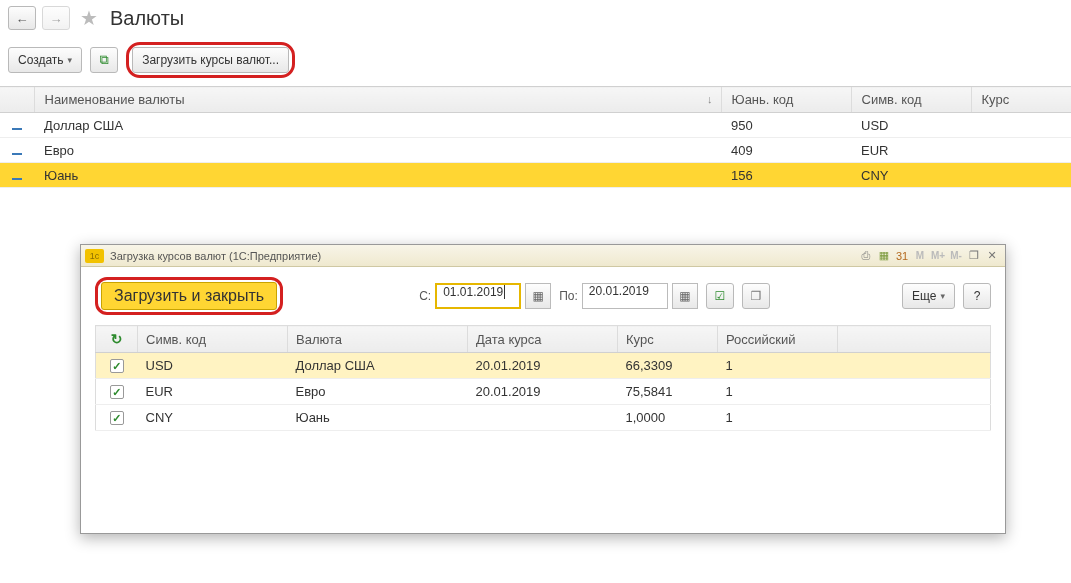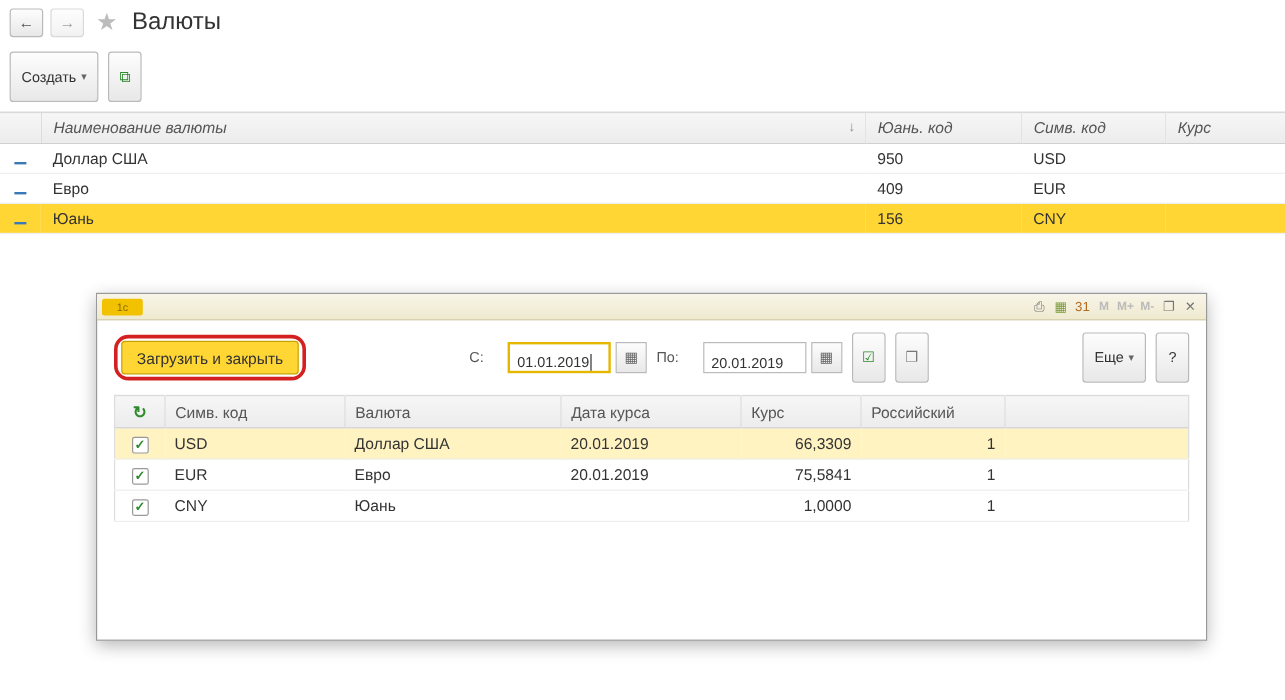--- a/index.html
+++ b/index.html
@@ -5,84 +5,89 @@
   * { box-sizing: border-box; margin: 0; padding: 0; }
   body { font-family: Arial, sans-serif; font-size: 13px; color: #333; background: #fff; width: 1071px; height: 583px; overflow: hidden; position: relative; }
   
   
   .nav-row { display: flex; align-items: center; gap: 6px; padding: 6px 8px; }
   .nav-btn { width: 28px; height: 24px; border: 1px solid #b9b9b9; background: linear-gradient(#fdfdfd,#e8e8e8); border-radius: 3px; display: flex; align-items: center; justify-content: center; color: #555; font-size: 13px; cursor: pointer; }
   .star-icon { color: #bcbcbc; font-size: 20px; margin: 0 4px; }
   .page-title { font-size: 20px; color: #333; margin-left: 2px; }
   
   .toolbar-row { display: flex; align-items: center; gap: 8px; padding: 6px 8px 8px; }
-  .btn { height: 42px; border: 1px solid #b9b9b9; background: linear-gradient(#fdfdfd,#e8e8e8); border-radius: 3px; display: inline-flex; align-items: center; padding: 0 9px; gap: 4px; cursor: pointer; color: #333; font-size: 12px; }
+  .btn { height: 26px; border: 1px solid #b9b9b9; background: linear-gradient(#fdfdfd,#e8e8e8); border-radius: 3px; display: inline-flex; align-items: center; padding: 0 9px; gap: 4px; cursor: pointer; color: #333; font-size: 12px; }
   .btn-icon { width: 28px; padding:0; justify-content:center; }
   .btn .caret { font-size: 9px; color: #666; }
   .ring { border: 3px solid #d42020; border-radius: 14px; padding: 2px 3px; display: inline-flex; }
   
   
   .grid { width: 100%; border-collapse: collapse; }
-  .grid thead th { background: linear-gradient(#f6f6f6,#ececec); border-top: 1px solid #d0d0d0; border-bottom: 1px solid #d0d0d0; text-align: left; font-weight: normal; color: #555; padding: 5px 10px; height: 26px; position: relative; font-style: italic; }
+  .grid thead th { background: linear-gradient(#f6f6f6,#ececec); border-top: 1px solid #d0d0d0; border-bottom: 1px solid #d0d0d0; text-align: left; font-weight: normal; color: #555; padding: 5px 10px; height: 26px; position: relative; }
   .grid thead th + th { border-left: 1px solid #dcdcdc; }
   .grid tbody td { padding: 4px 10px; height: 25px; border-bottom: 1px solid #eee; }
   .row-marker { width: 26px; text-align: center; }
   .row-marker span { display:inline-block; width:10px; height:2px; background:#3a79b8; }
   .grid tbody tr.selected td { background: #ffd633; }
   .sort-arrow { color:#888; font-size:11px; position:absolute; right:8px; top:6px; }
   
   
   .modal { position: absolute; left: 80px; top: 244px; width: 926px; height: 290px; border: 1px solid #999; background: #fff; box-shadow: 0 4px 14px rgba(0,0,0,0.3); }
   .modal-titlebar { height: 22px; background: linear-gradient(#f8f5e8,#efe9cf); border-bottom: 1px solid #cfc8a3; display: flex; align-items: center; padding: 0 4px; font-size: 11px; color: #555; }
-  .modal-titlebar .logo { width:34px; height:14px; background:#f2c200; border-radius:2px; margin-right:6px; display:flex;align-items:center;justify-content:center;font-size:9px;color:#8a6d00;font-weight:normal; }
+  .modal-titlebar .logo { width:19px; height:14px; background:#f2c200; border-radius:2px; margin-right:6px; display:flex;align-items:center;justify-content:center;font-size:9px;color:#8a6d00;font-weight:normal; }
   .modal-titlebar .spacer { flex: 1; }
   .tb-icon { width: 18px; height: 16px; display:flex; align-items:center; justify-content:center; color:#777; font-size:11px; cursor:pointer; }
   .tb-icon.cal { color:#7b9a3c; }
   .tb-icon.m { font-weight:bold; color:#bbb; font-size:10px; }
   
   .modal-body { padding: 10px 14px 6px; }
   .modal-heading { font-size: 17px; color:#333; margin-bottom: 10px; }
   .modal-toolbar { display: flex; align-items: center; gap: 8px; margin-bottom: 10px; }
-  .btn-primary { background:#ffd633; border:1px solid #c9a300; color:#333; height:28px; padding:0 12px; font-size:13px; }
+  .btn-primary { background:#ffd633; border:1px solid #c9a300; color:#333; height:28px; padding:0 12px; font-size:16px; }
   .ring2 { border: 3px solid #d42020; border-radius: 12px; padding: 2px 3px; display: inline-flex; }
   .date-grp { display:flex; align-items:center; gap:4px; }
   .date-lbl { color:#555; font-size:12px; }
-  .date-input { height:26px; border:1px solid #bbb; padding: 0 6px; width:86px; font-size:12px; display:inline-flex; align-items:flex-end; background:#fff;margin-left:16px; }
+  .date-input { height:26px; border:1px solid #bbb; padding: 0 6px; width:86px; font-size:12px; display:inline-flex; align-items:flex-start; background:#fff; }
   .date-input.hl { border:2px solid #e6b700; }
   .date-cal { height:26px; width:26px; border:1px solid #bbb; background:linear-gradient(#fdfdfd,#e8e8e8); display:flex;align-items:center;justify-content:center;color:#666;font-size:12px; cursor:pointer; }
   
   
   .inner-grid { width: 100%; border-collapse: collapse; border:1px solid #dcdcdc; }
   .inner-grid thead th { background: linear-gradient(#f6f6f6,#ececec); border-bottom:1px solid #d0d0d0; text-align:left; font-weight:normal; color:#555; padding:5px 8px; height:26px; }
   .inner-grid thead th + th { border-left:1px solid #dcdcdc; }
   .inner-grid tbody td { padding:4px 8px; height:26px; border-bottom:1px solid #eee; }
   .inner-grid tbody tr.hl td { background:#fff3c2; }
   .chk { color:#2e8b2e; font-weight:bold; display:inline-block; width:14px; height:14px; border:1px solid #999; border-radius:2px; text-align:center; line-height:12px; font-size:11px; background:#fff; }
   .refresh-icon { color:#2e8b2e; font-weight:bold; font-size:14px; }
-  .num { text-align:right; }
+  .num { }
   .spacer-flex { flex:1; }
 </style>
 </head>
 <body>
 
 <div class="nav-row">
   <div class="nav-btn">←</div>
   <div class="nav-btn" style="opacity:.55">→</div>
   <span class="star-icon">★</span>
   <span class="page-title">Валюты</span>
 </div>
 
 <div class="toolbar-row">
   <div class="btn">
     <span>Создать</span>
     <span class="caret">▾</span>
   </div>
   <div class="btn btn-icon">
     <span style="color:#2e8b2e;font-size:13px;">⧉</span>
   </div>
+  <span class="ring">
+    <div class="btn">
+      <span>Загрузить курсы валют...</span>
+    </div>
+  </span>
 </div>
 
 <table class="grid">
   <colgroup>
     <col style="width:34px">
       <col>
       <col style="width:130px">
       <col style="width:120px">
       <col style="width:100px">
   </colgroup>
@@ -116,20 +121,21 @@
         <td>156</td>
         <td>CNY</td>
         <td></td>
       </tr>
     </tbody>
 </table>
 
 <div class="modal">
   <div class="modal-titlebar">
     <span class="logo">1c</span>
+    <span>Загрузка курсов валют  (1С:Предприятие)</span>
     <span class="spacer"></span>
     <span class="tb-icon">⎙</span>
     <span class="tb-icon cal">▦</span>
     <span class="tb-icon cal" style="color:#b46a1f">31</span>
     <span class="tb-icon m">M</span>
     <span class="tb-icon m">M+</span>
     <span class="tb-icon m">M-</span>
     <span class="tb-icon">❐</span>
     <span class="tb-icon">✕</span>
   </div>

